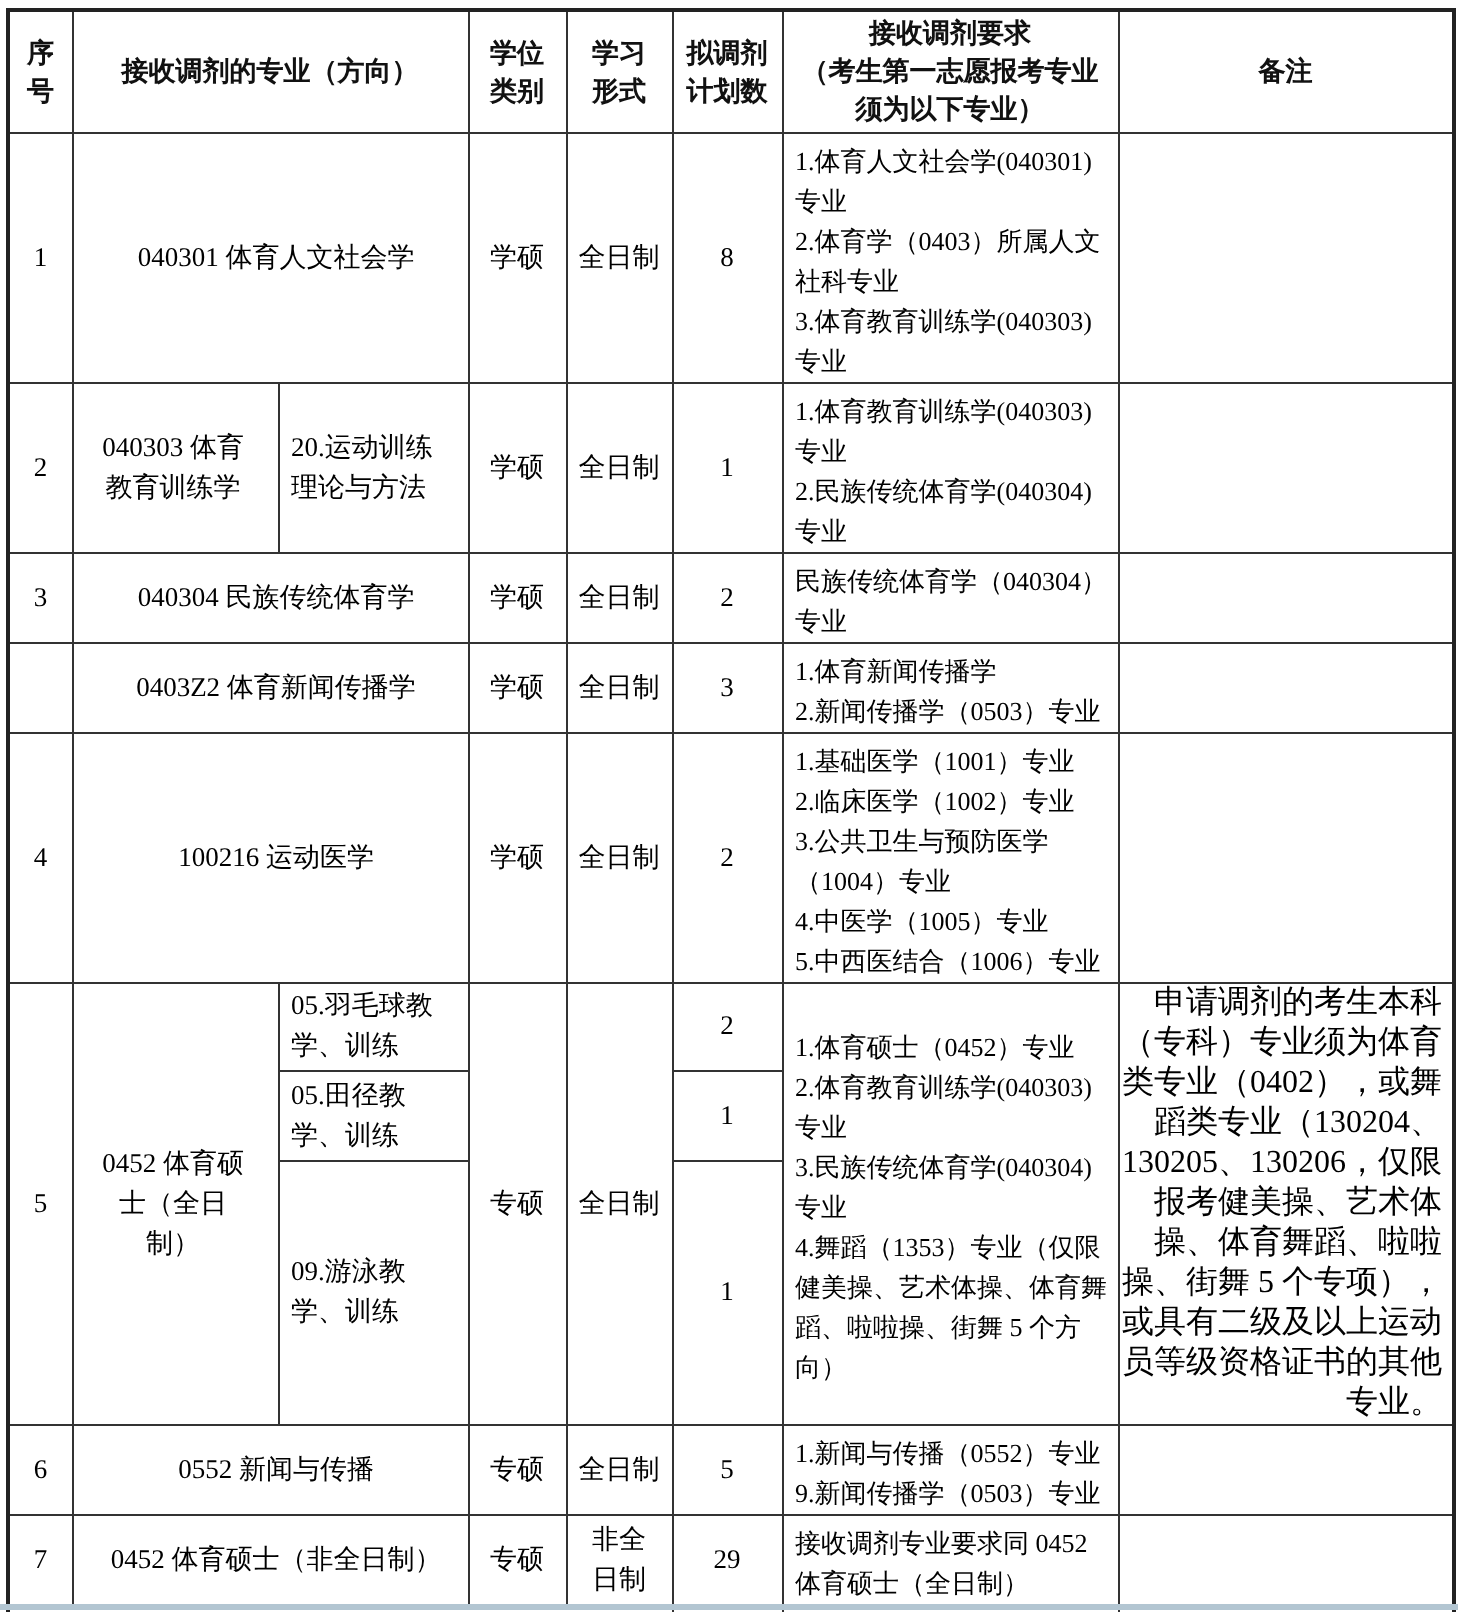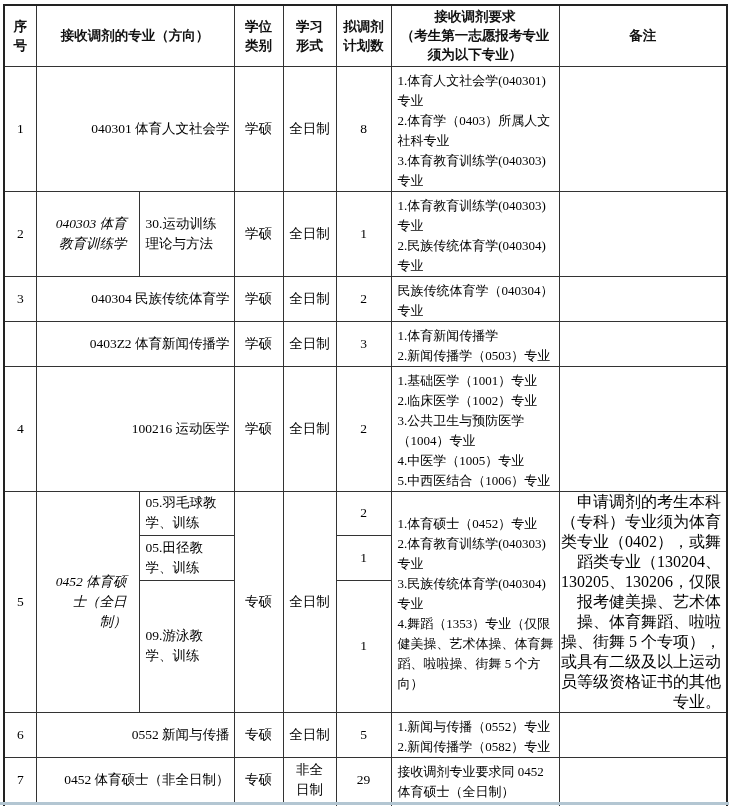--- a/index.html
+++ b/index.html
@@ -34,22 +34,22 @@
   }
   td {
     font-family: "Liberation Serif", "DejaVu Serif", serif;
     font-size: 13.5px;
     line-height: 20px;
     color: #000;
     vertical-align: middle;
     overflow: hidden;
   }
   td.c    { text-align: center; }
-  td.maj  { text-align: right; padding: 0 4px 0 10px; margin-left: 45px; }
-  td.maj2 { text-align: right; padding: 0 12px 0 10px; font-style: italic; }
+  td.maj  { text-align: center; padding: 0 4px 0 10px; margin-left: 45px; }
+  td.maj2 { text-align: center; padding: 0 12px 0 10px; }
   td.dir  { text-align: left; padding: 0 6px 0 6px; }
   td.req  { text-align: left; padding: 4px 3px 0 6px; white-space: pre-line; font-size: 13px; }
   td.note { text-align: right; padding: 0 5px 0 1px; font-size: 16px; }
   td.total-label { font-size: 14px; font-style: italic; }
   .bottom-edge {
     position: absolute;
     left: 0; bottom: 1px;
     width: 729px; height: 3px;
     background: #b3c6d2;
   }
@@ -94,21 +94,21 @@
     <td class="c">8</td>
     <td class="req">1.体育人文社会学(040301)专业
 2.体育学（0403）所属人文社科专业
 3.体育教育训练学(040303)专业</td>
     <td class="note"></td>
   </tr>
 
   <tr style="height:82px">
     <td class="c">2</td>
     <td class="maj2">040303  体育教育训练学</td>
-    <td class="dir">30.运动训练理论与方法</td>
+    <td class="dir">20.运动训练理论与方法</td>
     <td class="c">学硕</td>
     <td class="c">全日制</td>
     <td class="c">1</td>
     <td class="req">1.体育教育训练学(040303)专业
 2.民族传统体育学(040304)专业</td>
     <td class="note"></td>
   </tr>
 
   <tr style="height:41px">
     <td class="c">3</td>
@@ -167,21 +167,21 @@
     <td class="c">1</td>
   </tr>
 
   <tr style="height:40px">
     <td class="c">6</td>
     <td colspan="2" class="maj">0552  新闻与传播</td>
     <td class="c">专硕</td>
     <td class="c">全日制</td>
     <td class="c">5</td>
     <td class="req">1.新闻与传播（0552）专业
-2.新闻传播学（0582）专业</td>
+9.新闻传播学（0503）专业</td>
     <td class="note"></td>
   </tr>
 
   <tr style="height:43px">
     <td class="c">7</td>
     <td colspan="2" class="maj">0452  体育硕士（非全日制）</td>
     <td class="c">专硕</td>
     <td class="c" style="padding:0 6px;margin-left:16px;">非全日制</td>
     <td class="c">29</td>
     <td class="req">接收调剂专业要求同 0452 体育硕士（全日制）</td>

